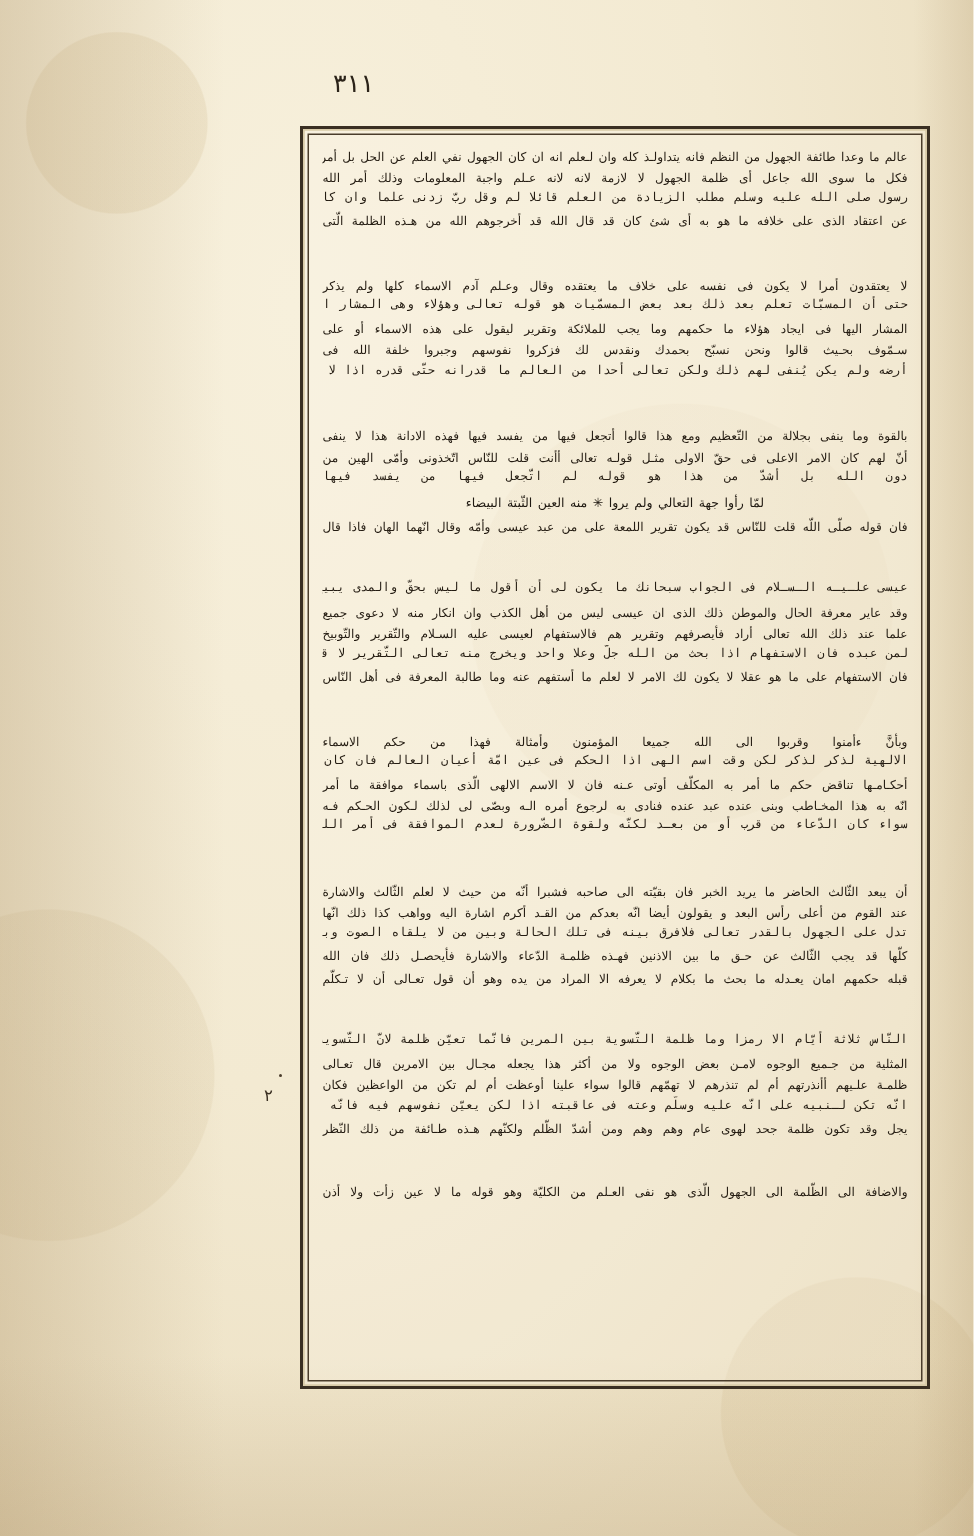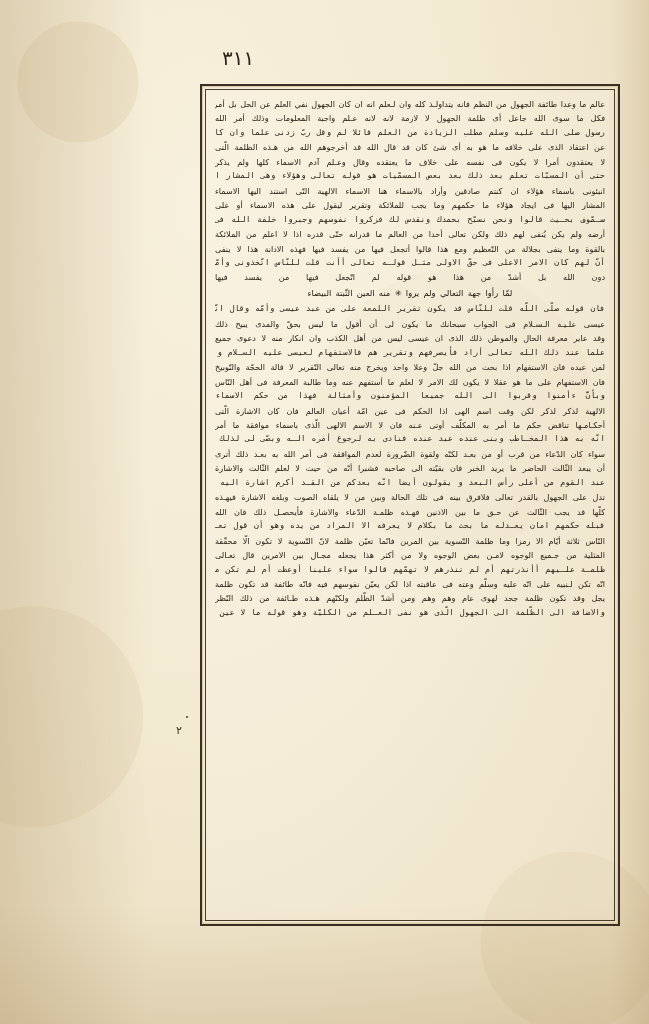--- a/index.html
+++ b/index.html
@@ -36,21 +36,21 @@
       radial-gradient(circle at 5% 70%, rgba(190,165,115,0.12) 0 110px, rgba(0,0,0,0) 111px);
     pointer-events: none;
   }
 
   
   #folio {
     position: absolute;
     top: 46px;
     left: 222px;
     font-family: "DejaVu Sans", sans-serif;
-    font-size: 20px;
+    font-size: 17px;
     color: #2b2319;
     letter-spacing: 2px;
     direction: rtl;
   }
 
   
   #frame {
     position: absolute;
     top: 84px;
     left: 200px;
@@ -93,21 +93,21 @@
   .heading {
     text-align: center;
     text-align-last: center;
     font-size: 8.4px;
     padding: 1.5px 0 1.5px 0;
     color: #1e1810;
   }
 
   
   .line:nth-child(3n)   { letter-spacing: 0.15px; font-family: Liberation Mono, monospace; }
-  .line:nth-child(5n)   { letter-spacing: -0.1px; }
+  .line:nth-child(5n)   { letter-spacing: -0.1px; margin-top: 28px; }
   .line:nth-child(7n)   { word-spacing: 1.6px; }
 
   
   #margin-mark {
     position: absolute;
     left: 176px;
     top: 726px;
     font-size: 11px;
     color: #3a2f22;
     direction: rtl;
@@ -160,21 +160,20 @@
   <div id="frame">
     <div id="frame-inner">
       <div class="text-block">
 
         <span class="line">عالم ما وعدا طائفة الجهول من النظم فانه يتداولـذ كله وان لـعلم انه ان كان الجهول نفي العلم عن الحل بل أمر ما</span>
         <span class="line">فكل ما سوى الله جاعل أى ظلمة الجهول لا لازمة لانه لانه عـلم واجبة المعلومات وذلك أمر الله</span>
         <span class="line">رسول صلى الله عليه وسلم مطلب الزيادة من العلم قائلا لم وقل ربّ زدنى علما وان كان ظلمة الجهول عبارة</span>
         <span class="line">عن اعتقاد الذى على خلافه ما هو به أى شئ كان قد قال الله قد أخرجوهم الله من هـذه الظلمة الّتى</span>
         <span class="line">لا يعتقدون أمرا لا يكون فى نفسه على خلاف ما يعتقده وقال   وعـلم آدم الاسماء كلها   ولم يذكر</span>
         <span class="line">حتى أن المسبّات تعلم بعد ذلك بعد بعض المسمّيات هو قوله تعالى وهؤلاء وهى المشار اليها فى قوله تعالى</span>
-        <span class="line">انبئونى باسماء هؤلاء ان كنتم صادقين وأراد بالاسماء هنا الاسماء الالهية التّى استند اليها الاسماء</span>
         <span class="line">المشار اليها فى ايجاد هؤلاء ما حكمهم وما يجب للملائكة وتقرير ليقول على هذه الاسماء أو على</span>
         <span class="line">سـمّوف بحـيث قالوا   ونحن نسبّح بحمدك ونقدس لك   فزكروا نفوسهم وجبروا خلفة الله فى</span>
         <span class="line">أرضه ولم يكن يُنفى لهم ذلك ولكن تعالى أحدا من العالم ما قدرانه حتّى قدره اذا لا اعلم من الملائكة</span>
         <span class="line">بالقوة وما ينفى بجلالة من التّعظيم ومع هذا قالوا   أتجعل فيها من يفسد فيها   فهذه الادانة هذا لا ينفى</span>
         <span class="line">أنّ لهم كان الامر الاعلى فى حقّ الاولى مثـل قولـه تعالى   أأنت قلت للنّاس اتّخذونى وأمّى الهين من</span>
         <span class="line">دون الله بل أشدّ من هذا هو قوله لم اتّجعل فيها من يفسد فيها</span>
 
         <span class="line heading">لمّا رأوا جهة التعالي ولم يروا  ✳  منه العين الثّبتة البيضاء</span>
 
         <span class="line">فان قوله صلّى اللّه قلت للنّاس قد يكون تقرير اللمعة على من عبد عيسى وأمّه وقال انّهما الهان فاذا قال</span>

